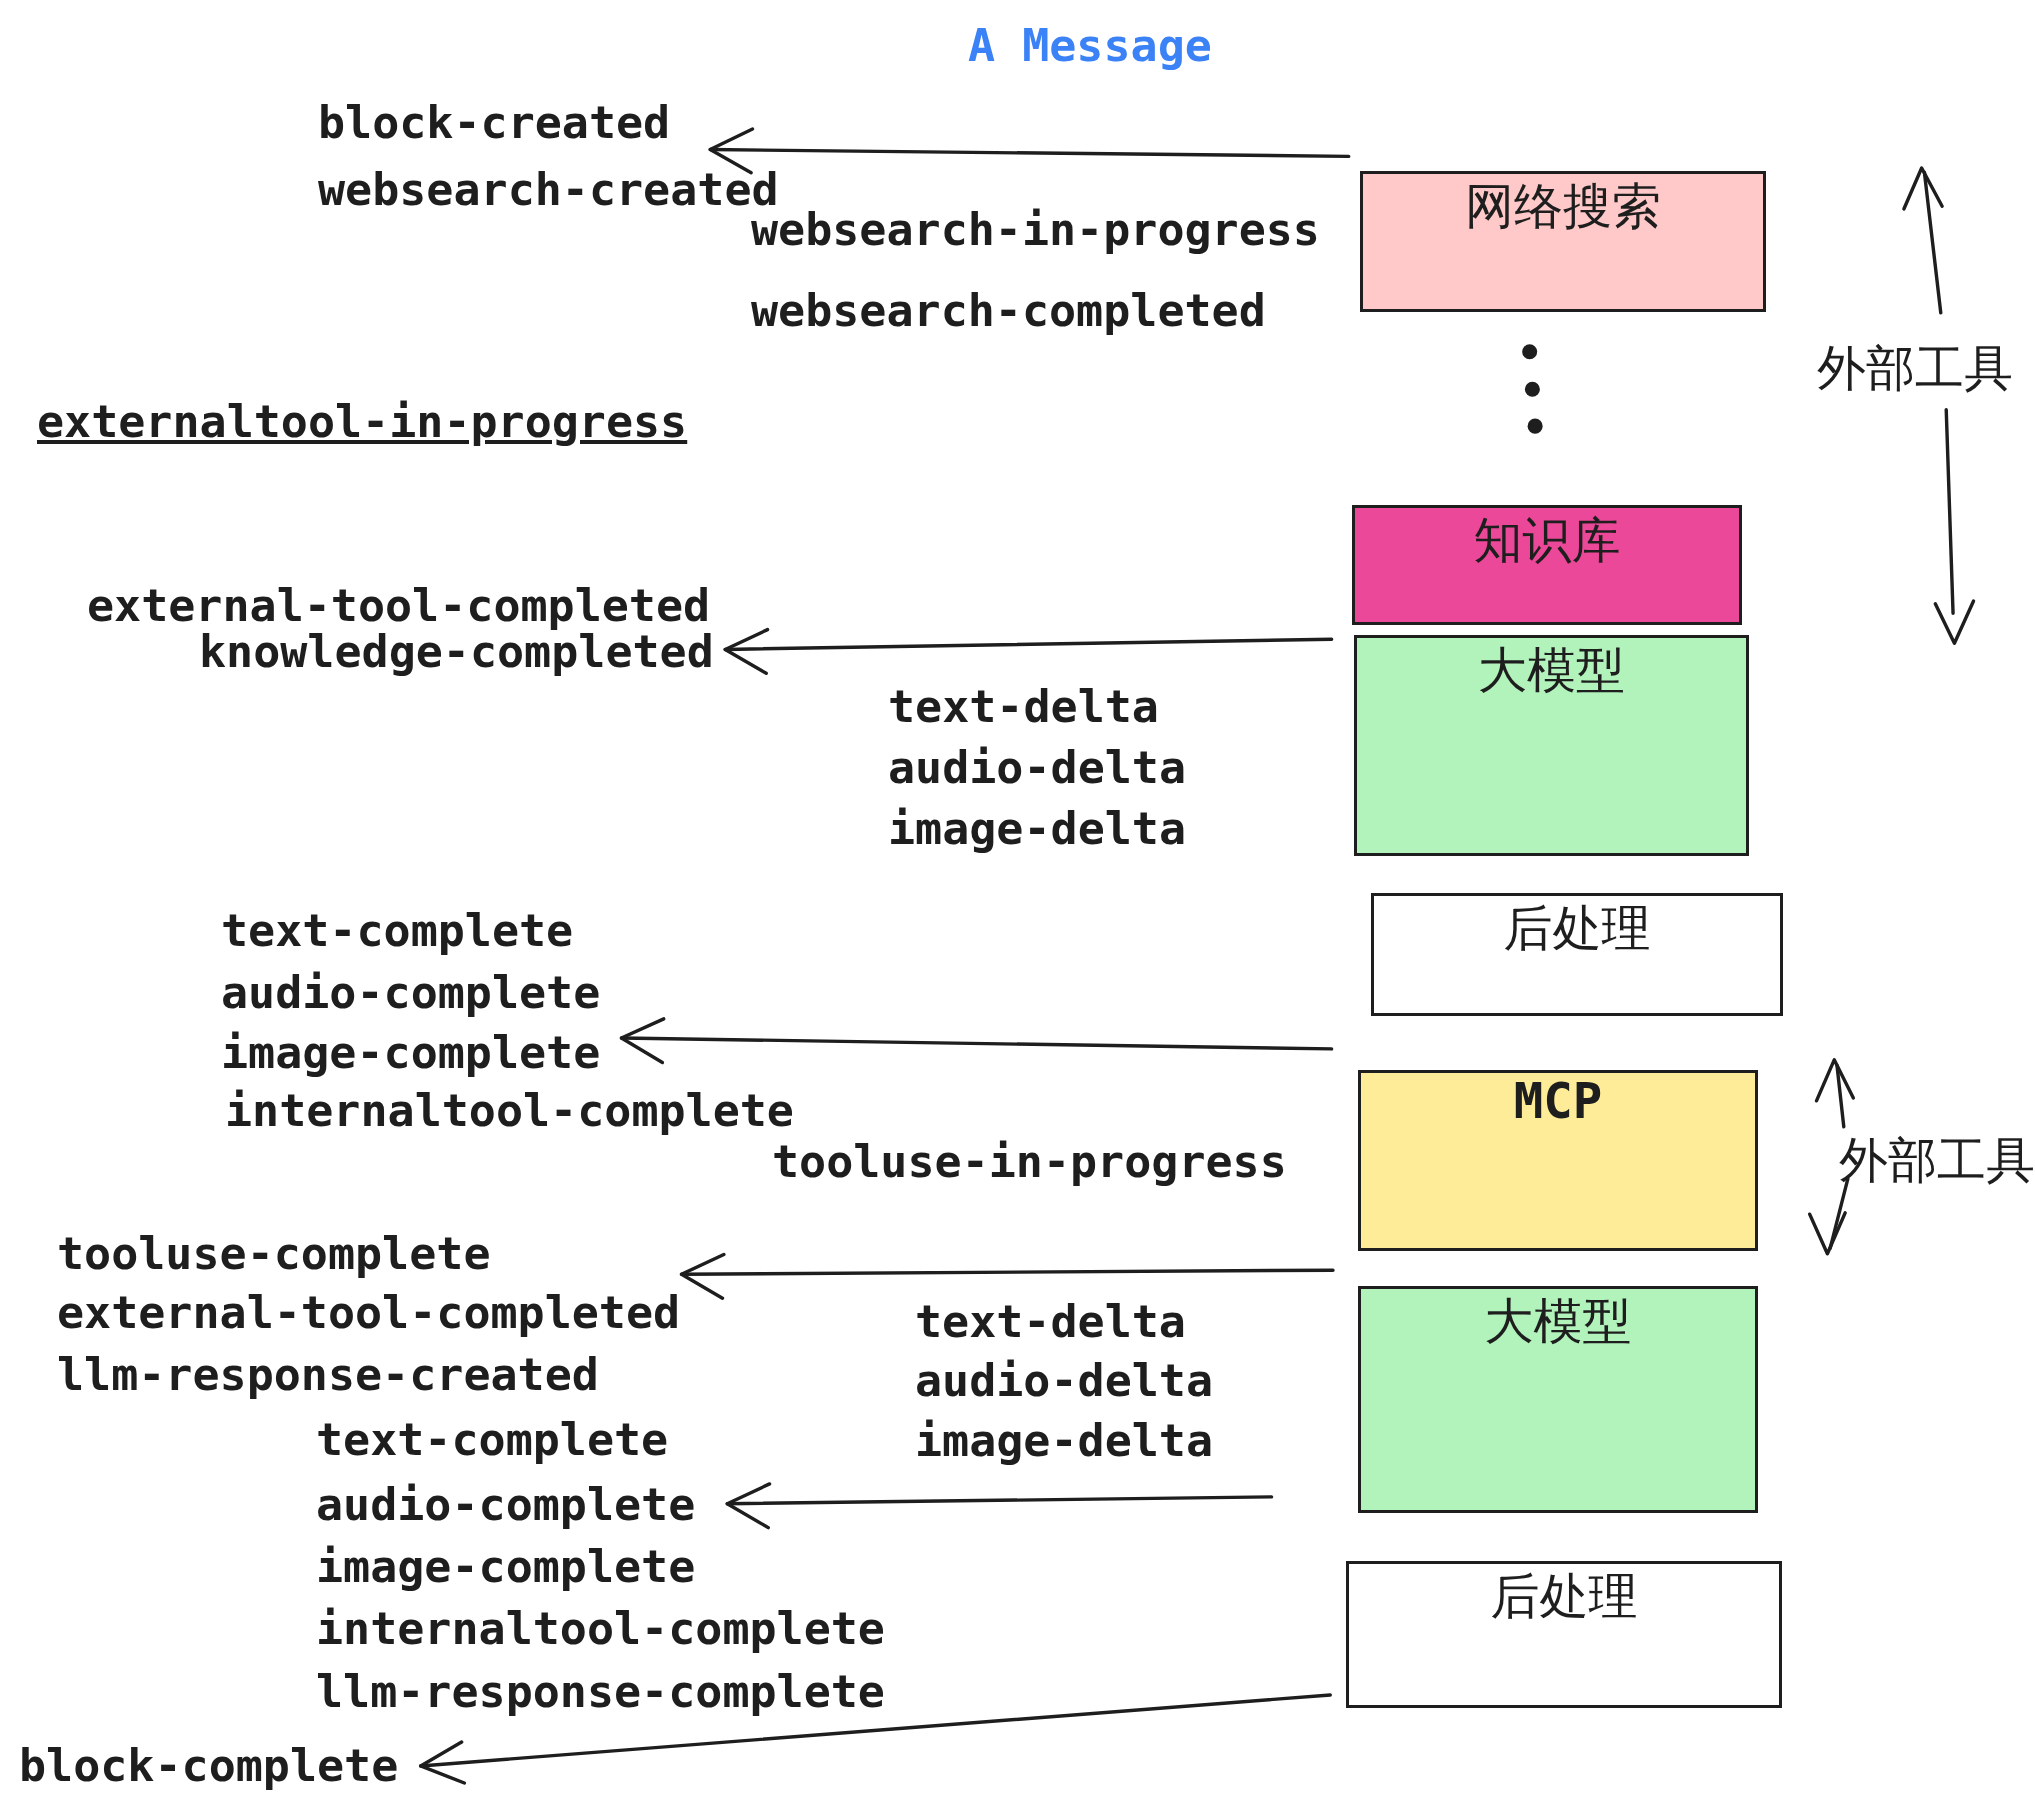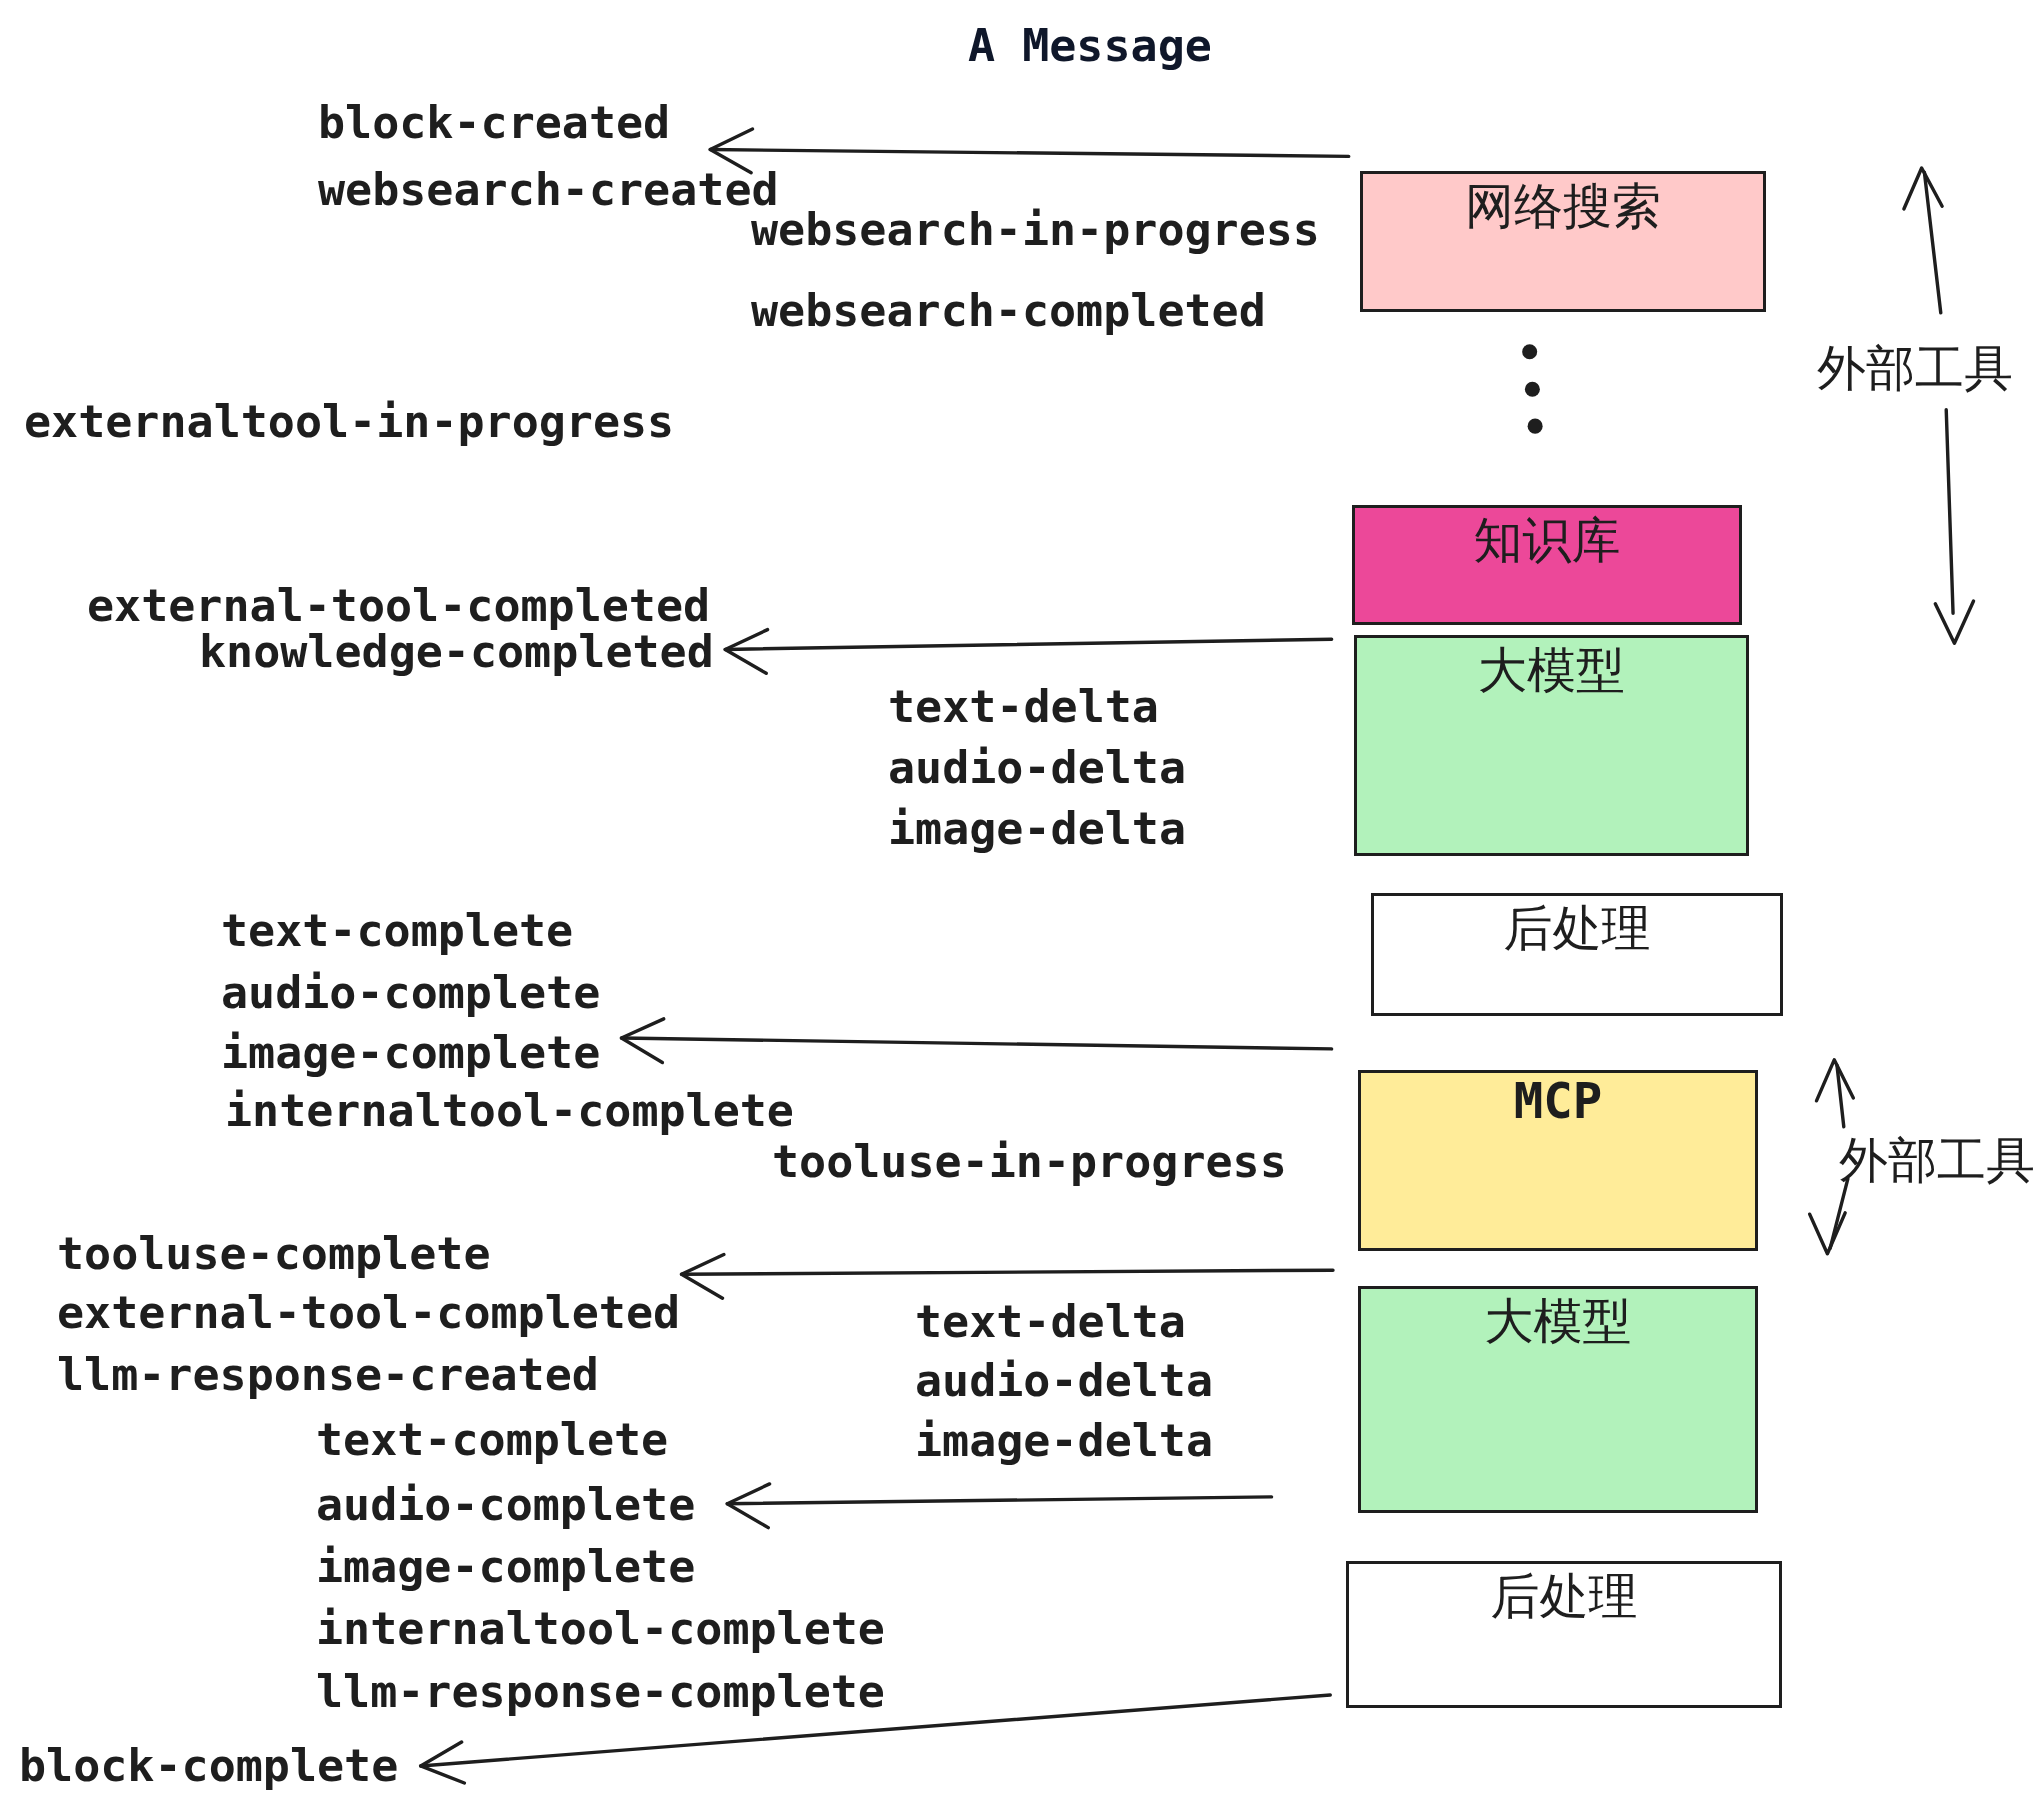--- a/index.html
+++ b/index.html
@@ -1,21 +1,21 @@
 <!DOCTYPE html>
 <html style="font-size:11px"><head>
 <meta charset="utf-8">
 <style>
   html,body{margin:0;padding:0;background:#ffffff;}
   #canvas{position:relative;width:2035px;height:1796px;background:#ffffff;overflow:hidden;
           font-family:"DejaVu Sans",sans-serif;color:#1e1e1e;}
   .evt{position:absolute;font-family:"DejaVu Sans Mono",monospace;font-weight:bold;
        font-size:45px;line-height:1.05;color:#1e1e1e;white-space:nowrap;}
   .title{position:absolute;font-family:"DejaVu Sans Mono",monospace;font-weight:bold;
-       font-size:45px;color:#0f172a;white-space:nowrap;}
+       font-size:45px;color:#3b82f6;white-space:nowrap;}
   .node{position:absolute;display:flex;align-items:flex-start;justify-content:center;
         border:3.4px solid #1e1e1e;font-size:49px;color:#1e1e1e;background:#fff;
         font-family:"DejaVu Sans",sans-serif;box-sizing:border-box;}
   .node.mono{font-family:"DejaVu Sans Mono",monospace;font-weight:bold;}
   .side{position:absolute;font-size:49px;color:#1e1e1e;white-space:nowrap;
         font-family:"DejaVu Sans",sans-serif;}
   svg.overlay{position:absolute;left:0;top:0;width:2035px;height:1796px;pointer-events:none;}
   svg .ln{stroke:#1e1e1e;stroke-width:5;fill:none;stroke-linecap:round;stroke-linejoin:round;}
 </style>
 </head>
@@ -79,21 +79,21 @@
       <circle cx="2248" cy="624" r="11" fill="#1e1e1e"></circle>
     </g>
   </svg>
 
   <div class="title" style="left:968px;top:19px;">A Message</div>
 
   <div class="evt" style="left:318px;top:99px;">block-created</div>
   <div class="evt" style="left:318px;top:166px;">websearch-created</div>
   <div class="evt" style="left:751px;top:206px;">websearch-in-progress</div>
   <div class="evt" style="left:751px;top:287px;">websearch-completed</div>
-  <div class="evt" style="left:24px;top:398px;">externaltool-in-progress</div>
+  <div class="evt" style="left:37px;top:398px;text-decoration:underline;">externaltool-in-progress</div>
   <div class="evt" style="left:87px;top:582px;">external-tool-completed</div>
   <div class="evt" style="left:199px;top:628px;">knowledge-completed</div>
 
   <div class="evt" style="left:888px;top:683px;">text-delta</div>
   <div class="evt" style="left:888px;top:744px;">audio-delta</div>
   <div class="evt" style="left:888px;top:805px;">image-delta</div>
 
   <div class="evt" style="left:221px;top:907px;">text-complete</div>
   <div class="evt" style="left:221px;top:969px;">audio-complete</div>
   <div class="evt" style="left:221px;top:1029px;">image-complete</div>

